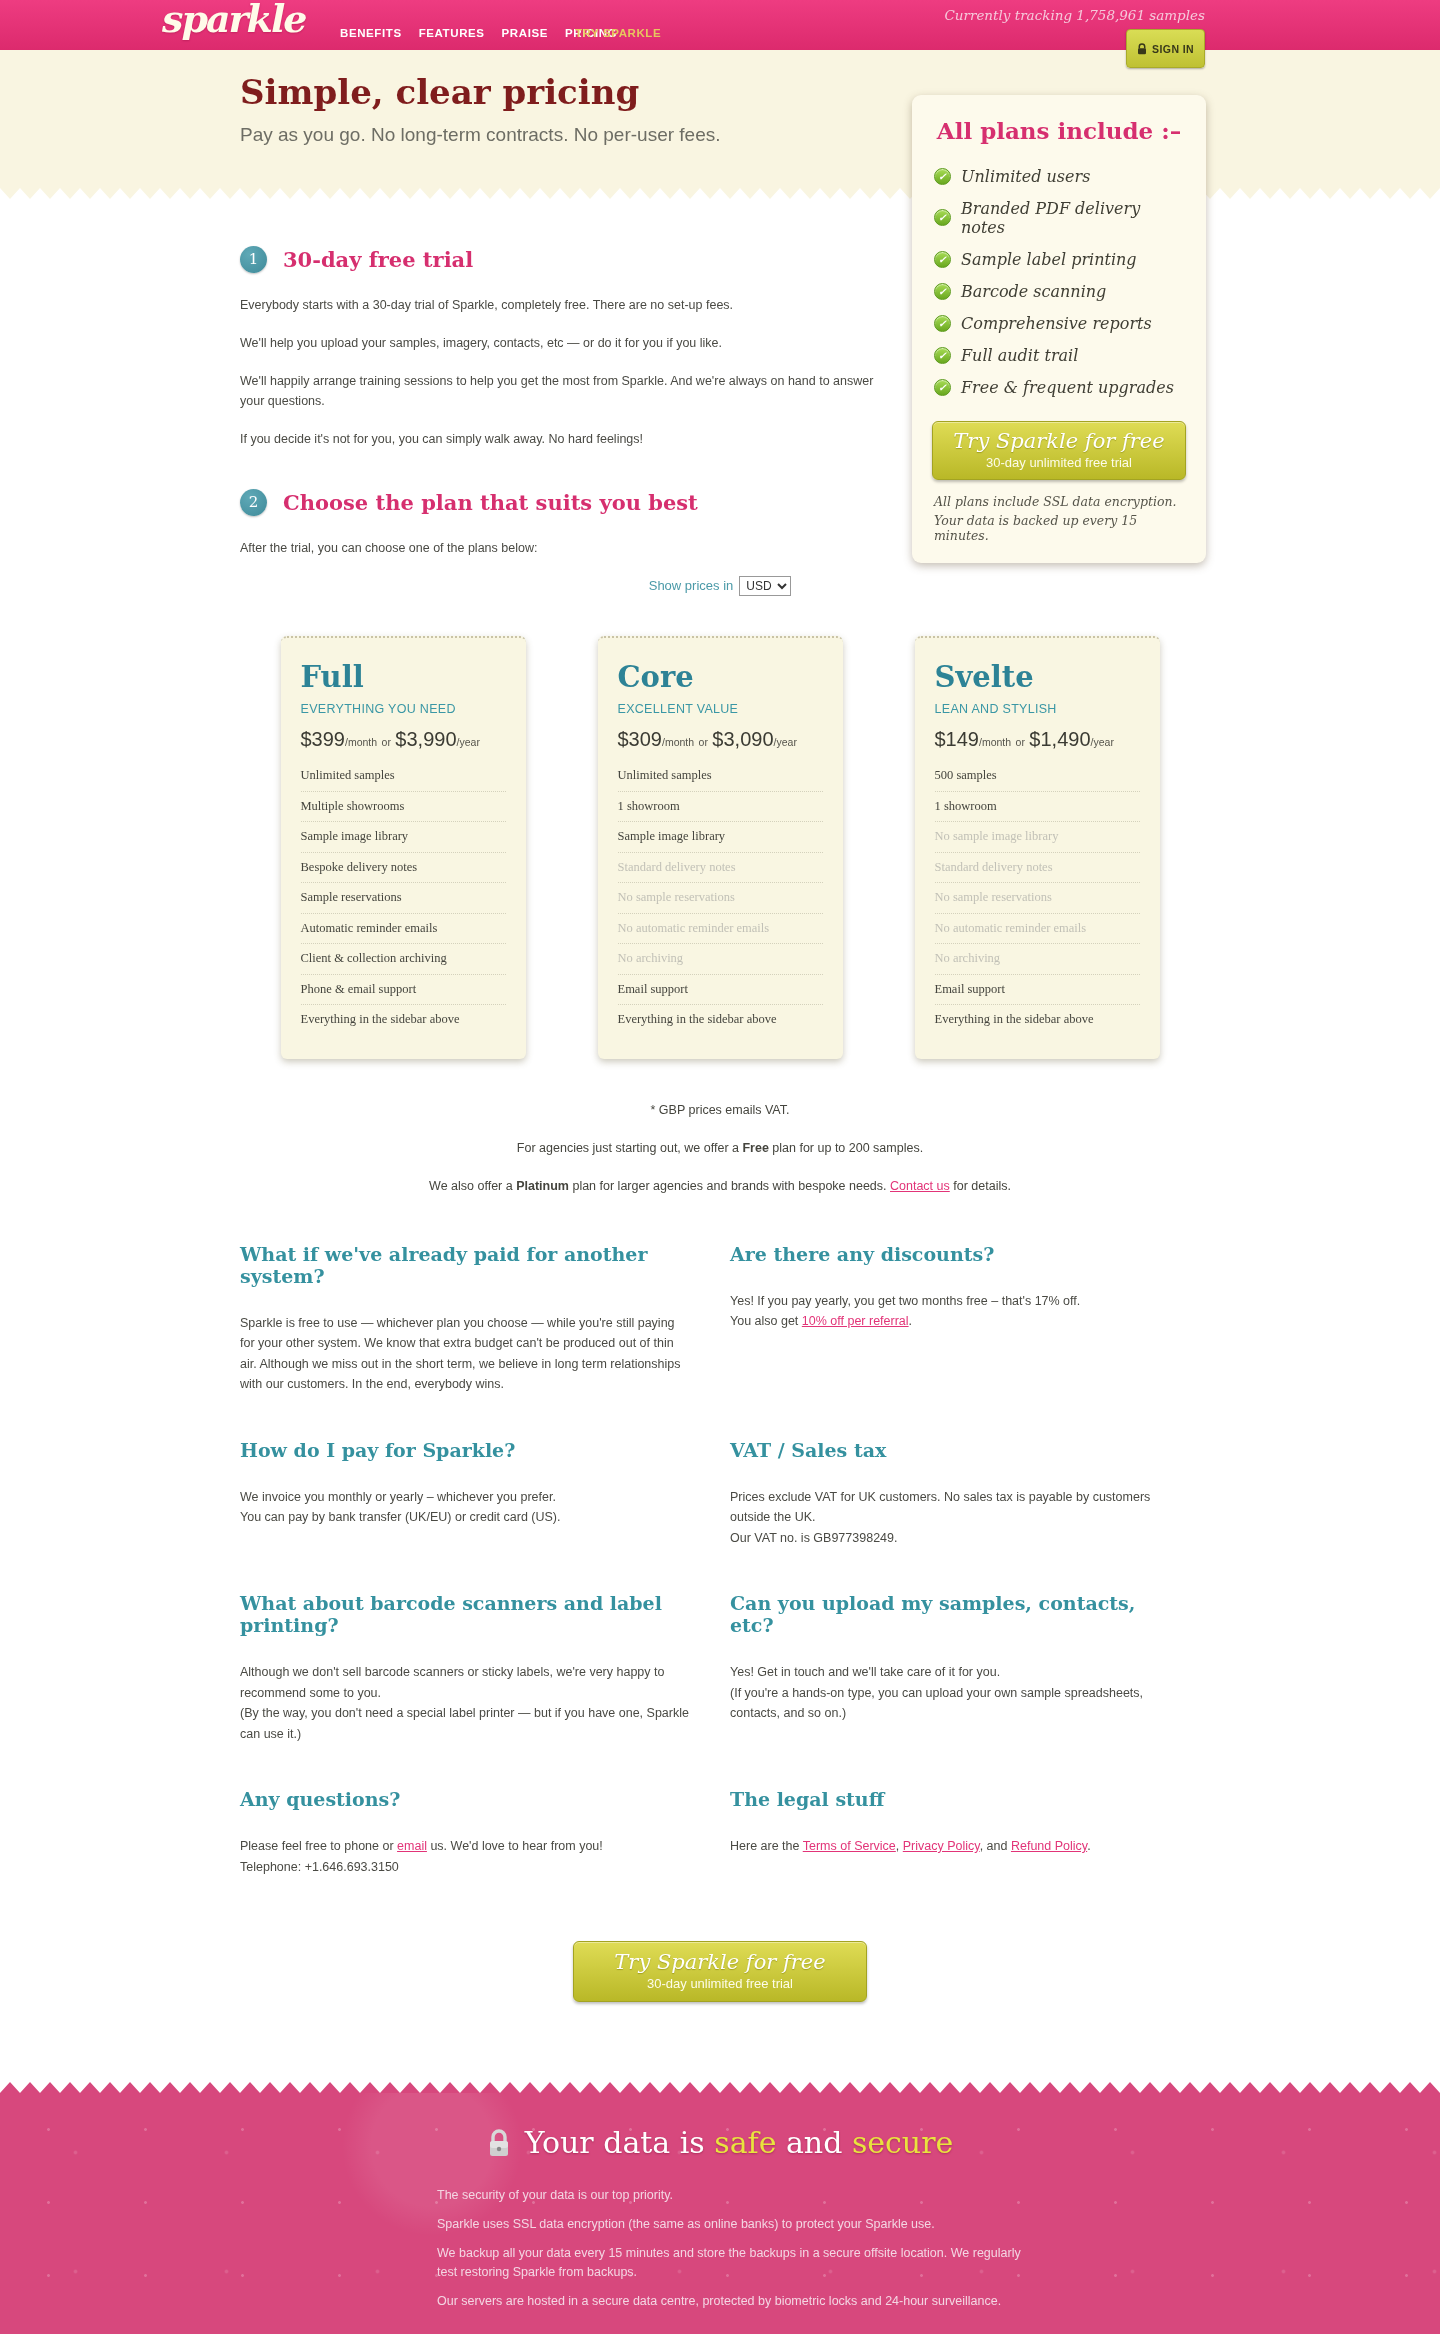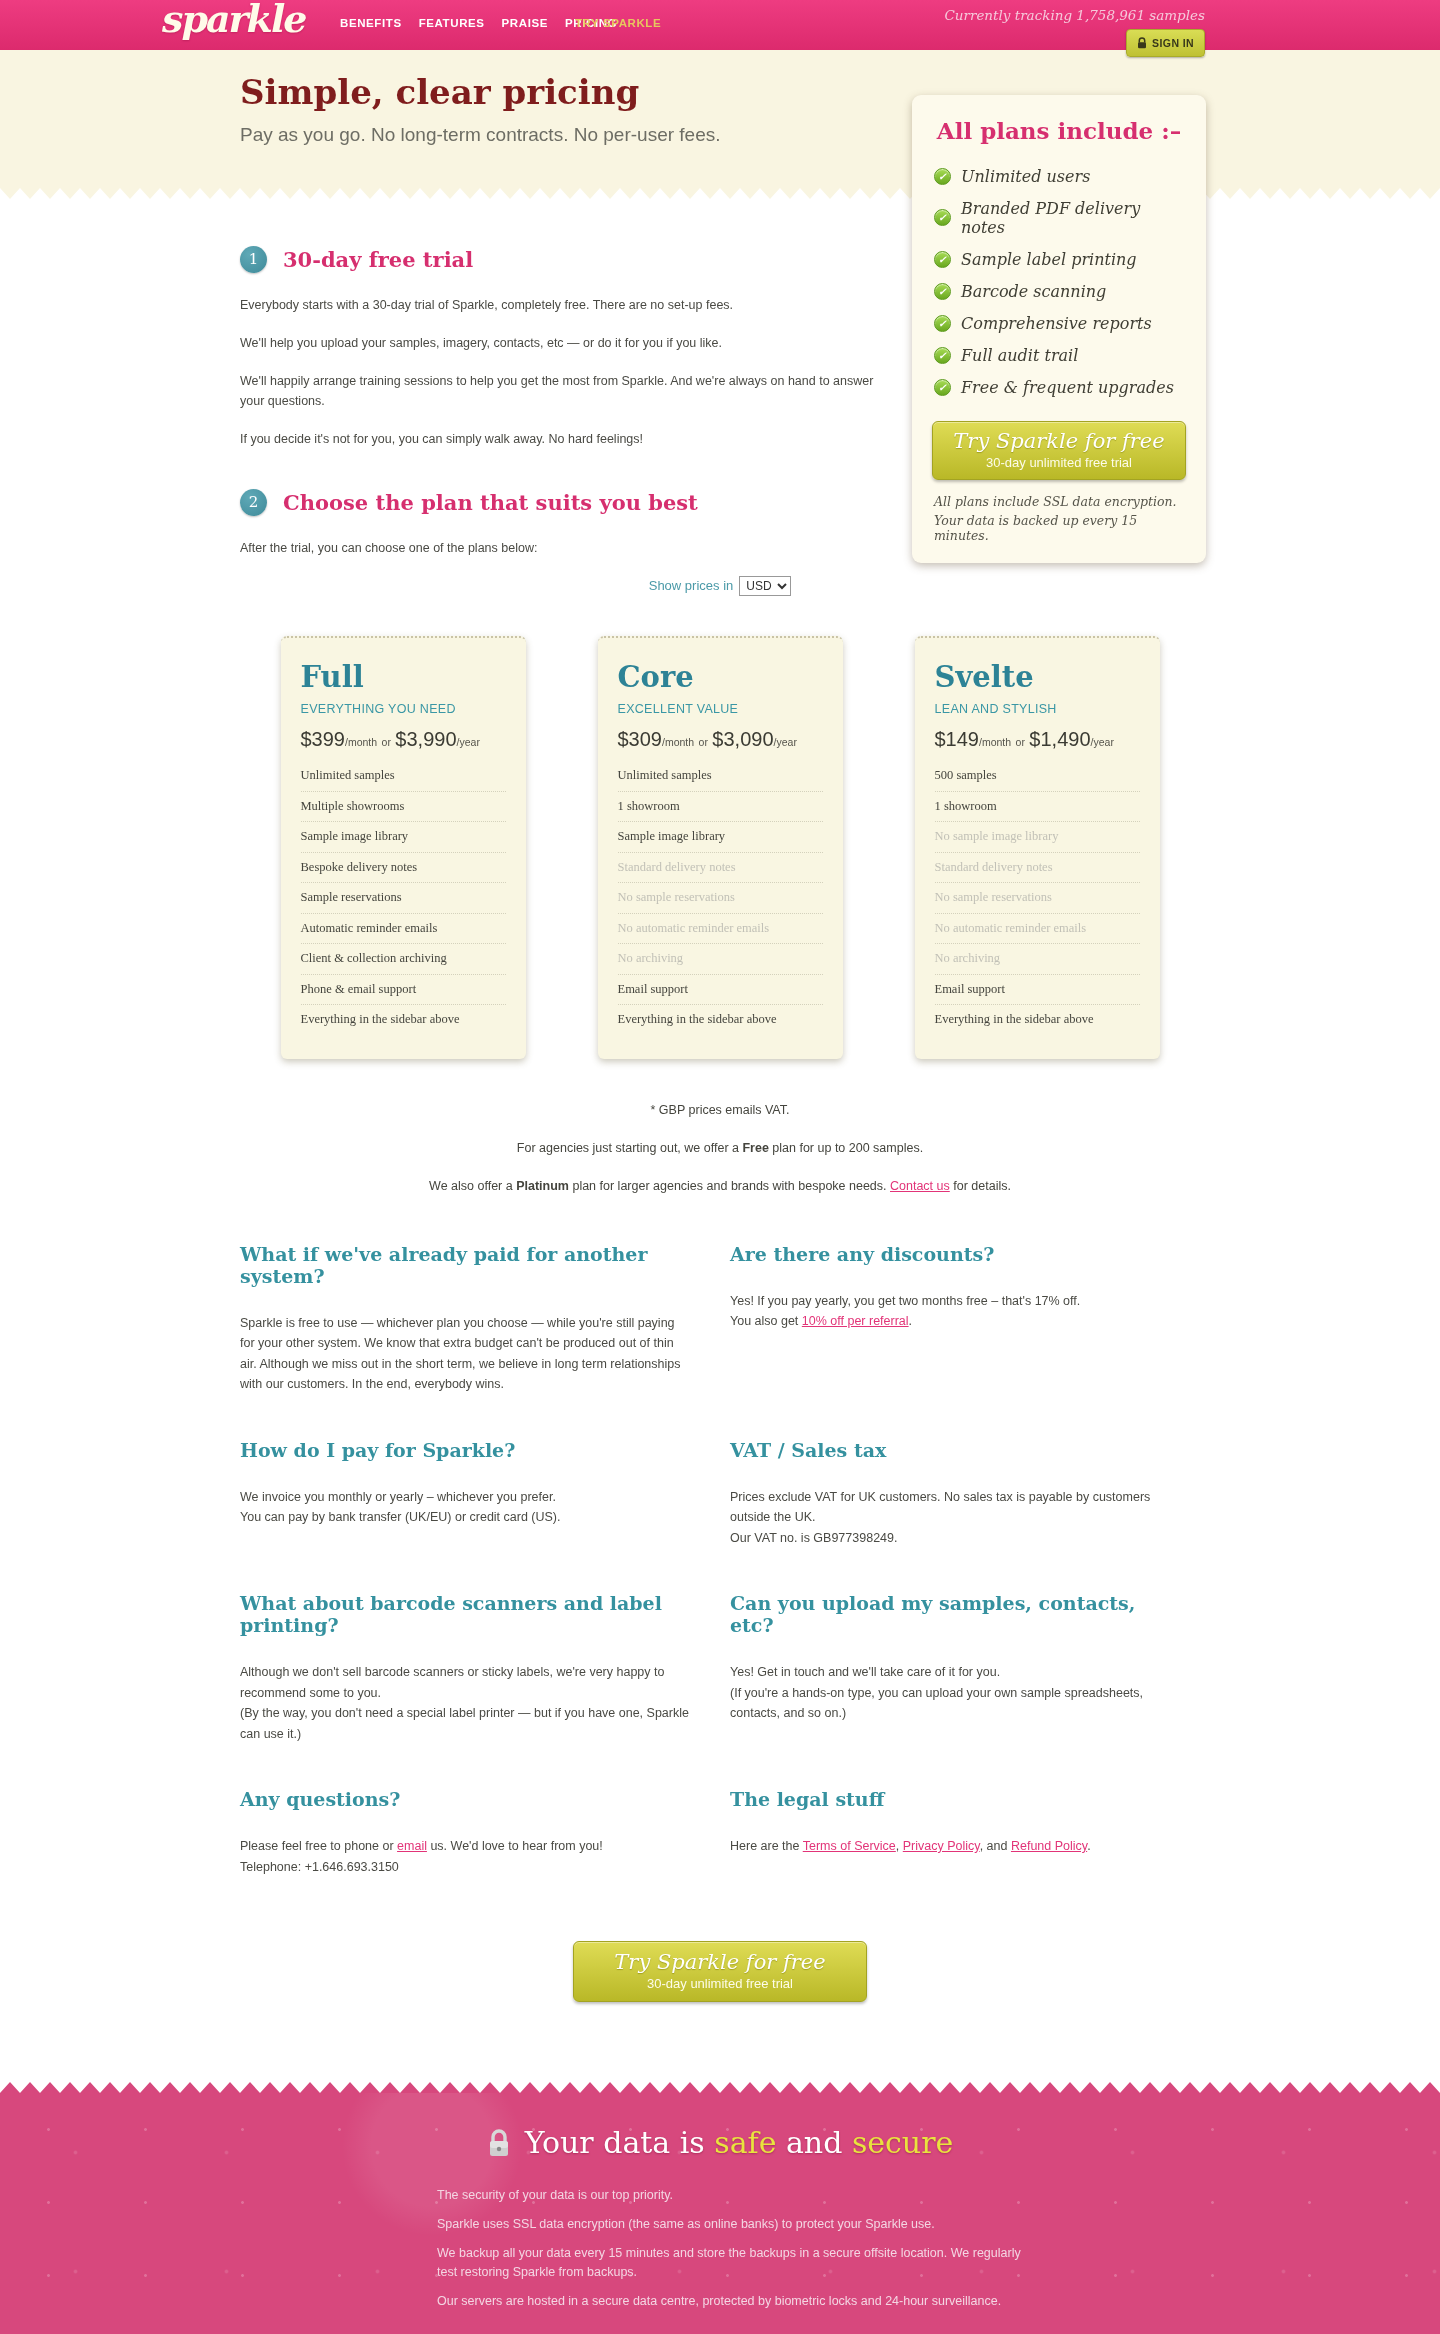--- a/index.html
+++ b/index.html
@@ -6,27 +6,27 @@
   html,body { width:1440px; }
   body { height:2334px; overflow:hidden; background:#fff;
          font-family:"Liberation Sans", sans-serif; color:#4a4a44; }
   .page { position:relative; width:1440px; }
 
   
   .header { height:50px; background:linear-gradient(#ee3c81,#dc2a6d); position:relative; z-index:5; }
   .logo { position:absolute; left:162px; top:-4px; font-family:"DejaVu Serif",serif;
           font-style:italic; font-weight:bold; font-size:38px; color:#fffbe9;
           letter-spacing:-2px; text-shadow:0 1px 2px rgba(140,10,60,.35); }
-  .nav { position:absolute; left:340px; top:17px; display:flex; gap:17px; }
+  .nav { position:absolute; left:340px; top:27px; display:flex; gap:17px; }
   .nav a { color:#fff; font-size:11.5px; font-weight:bold; letter-spacing:.6px;
            text-decoration:none; cursor:pointer; }
   .nav a.hot { color:#e6c75f; }
   .tracking { position:absolute; right:235px; top:7px; font-family:"DejaVu Serif",serif;
               font-style:italic; font-size:13.5px; color:#f6c9db; }
-  .signin { position:absolute; right:235px; top:29px; height:28px; padding:0 10px;
+  .signin { position:absolute; right:235px; top:29px; height:39px; padding:0 10px;
             display:flex; align-items:center; gap:5px; cursor:pointer;
             background:linear-gradient(#d9dd55,#bfc133); border:1px solid #a9ab29;
             border-radius:4px; box-shadow:0 1px 2px rgba(0,0,0,.3);
             font-size:10.5px; font-weight:bold; color:#38381a; letter-spacing:.4px; }
 
   
   .hero { height:138px; background:#f9f5e1; padding:22px 0 0 240px; }
   .hero h1 { font-family:"DejaVu Serif",serif; font-size:34px; font-weight:bold;
              color:#7f1d1d; margin-bottom:12px; }
   .hero p { font-size:19px; color:#6d6d64; }

